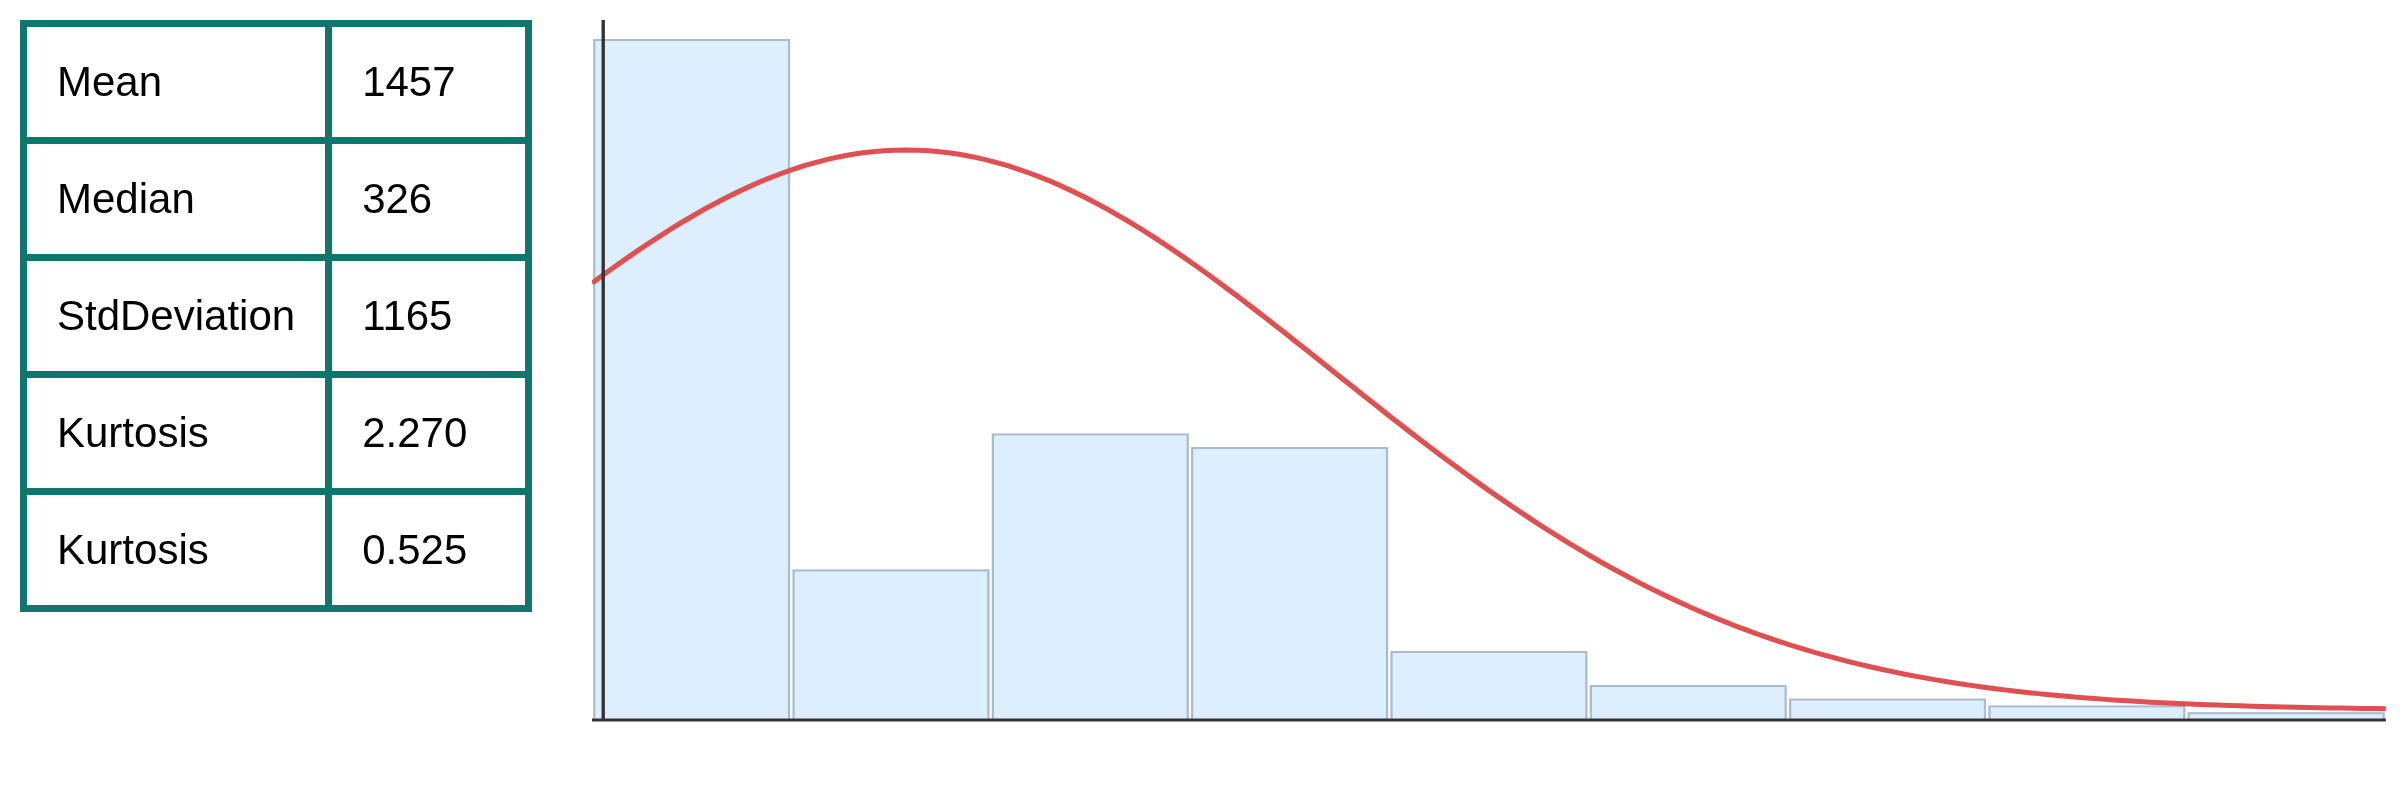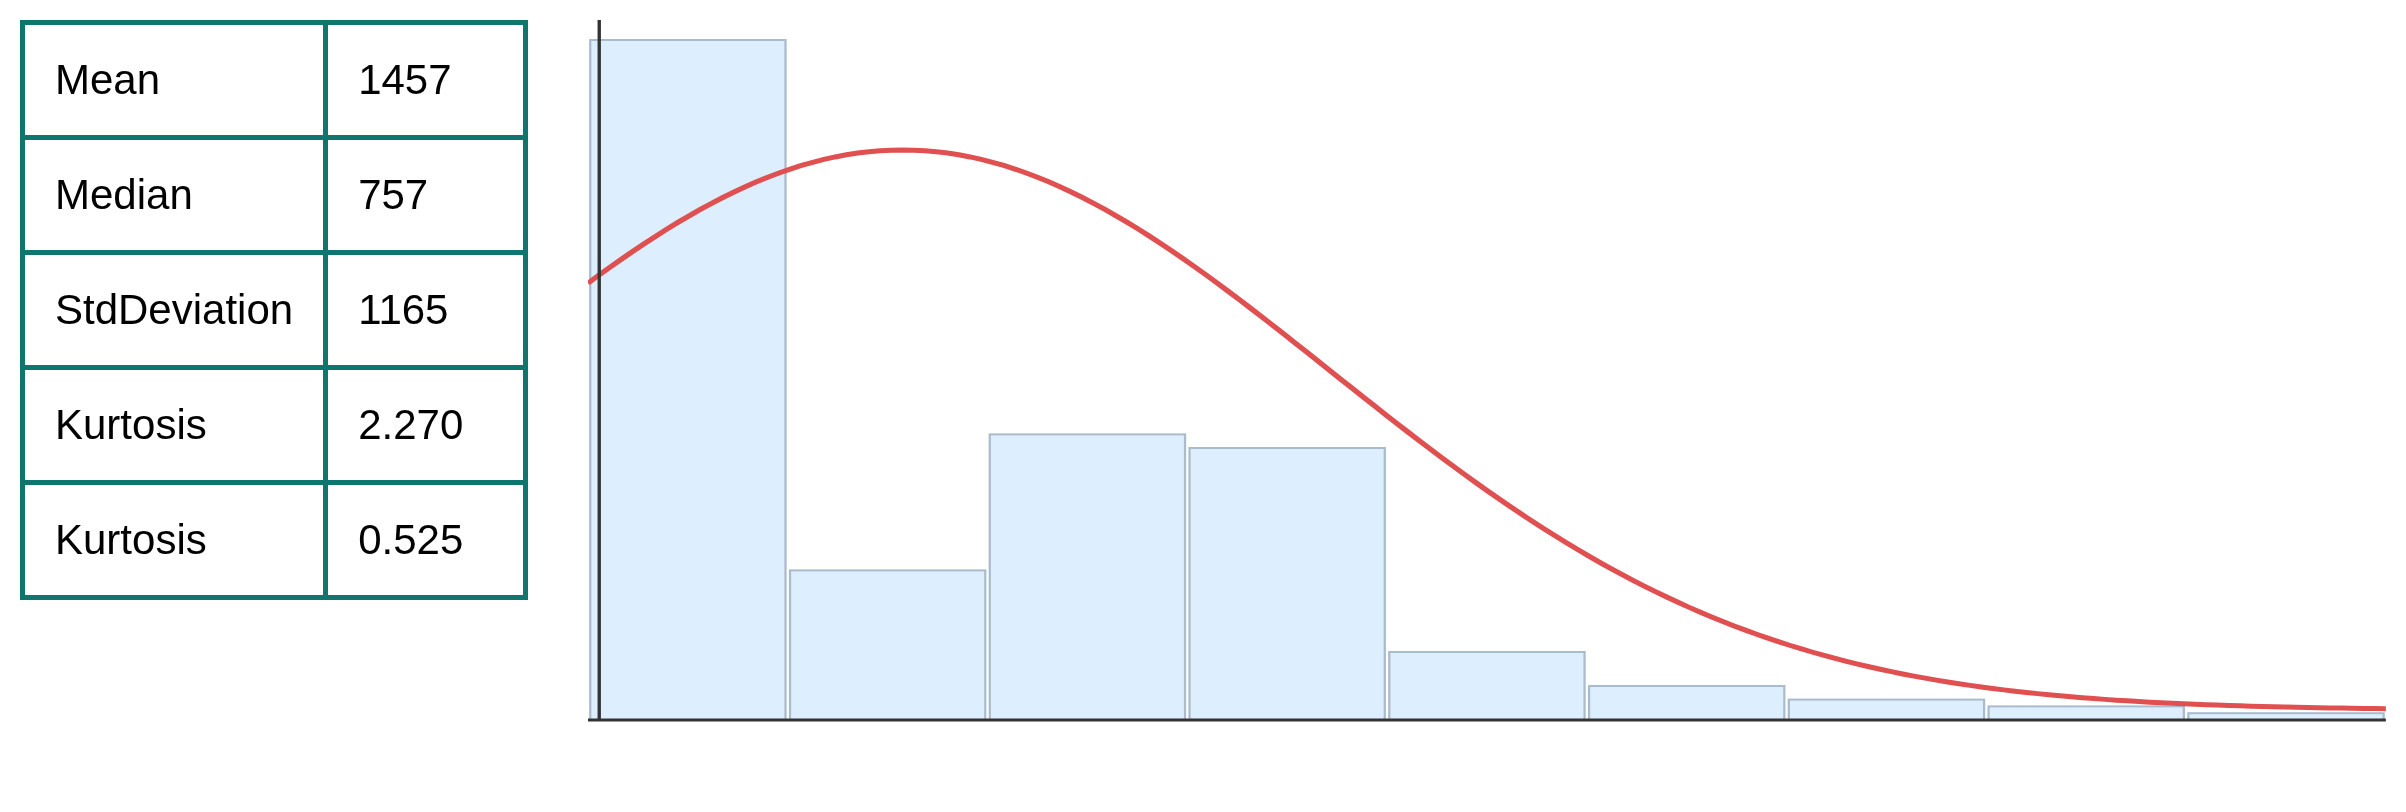--- a/index.html
+++ b/index.html
@@ -22,21 +22,21 @@
     }
 
     
     .stats-table {
       border-collapse: collapse;
       min-width: 500px;
       font-size: 42px;
     }
 
     .stats-table td {
-      border: 5px solid #0f766e;
+      border: 7px solid #0f766e;
       padding: 31px 30px;
       vertical-align: middle;
     }
 
     .stats-table td:first-child {
       width: 280px;
     }
 
     .stats-table td:last-child {
       width: 200px;
@@ -70,21 +70,21 @@
 <div class="container">
 
   <table class="stats-table">
     <tbody id="stats-tbody">
         <tr>
           <td>Mean</td>
           <td>1457</td>
         </tr>
         <tr>
           <td>Median</td>
-          <td>757</td>
+          <td>326</td>
         </tr>
         <tr>
           <td>StdDeviation</td>
           <td>1165</td>
         </tr>
         <tr>
           <td>Kurtosis</td>
           <td>2.270</td>
         </tr>
         <tr>

